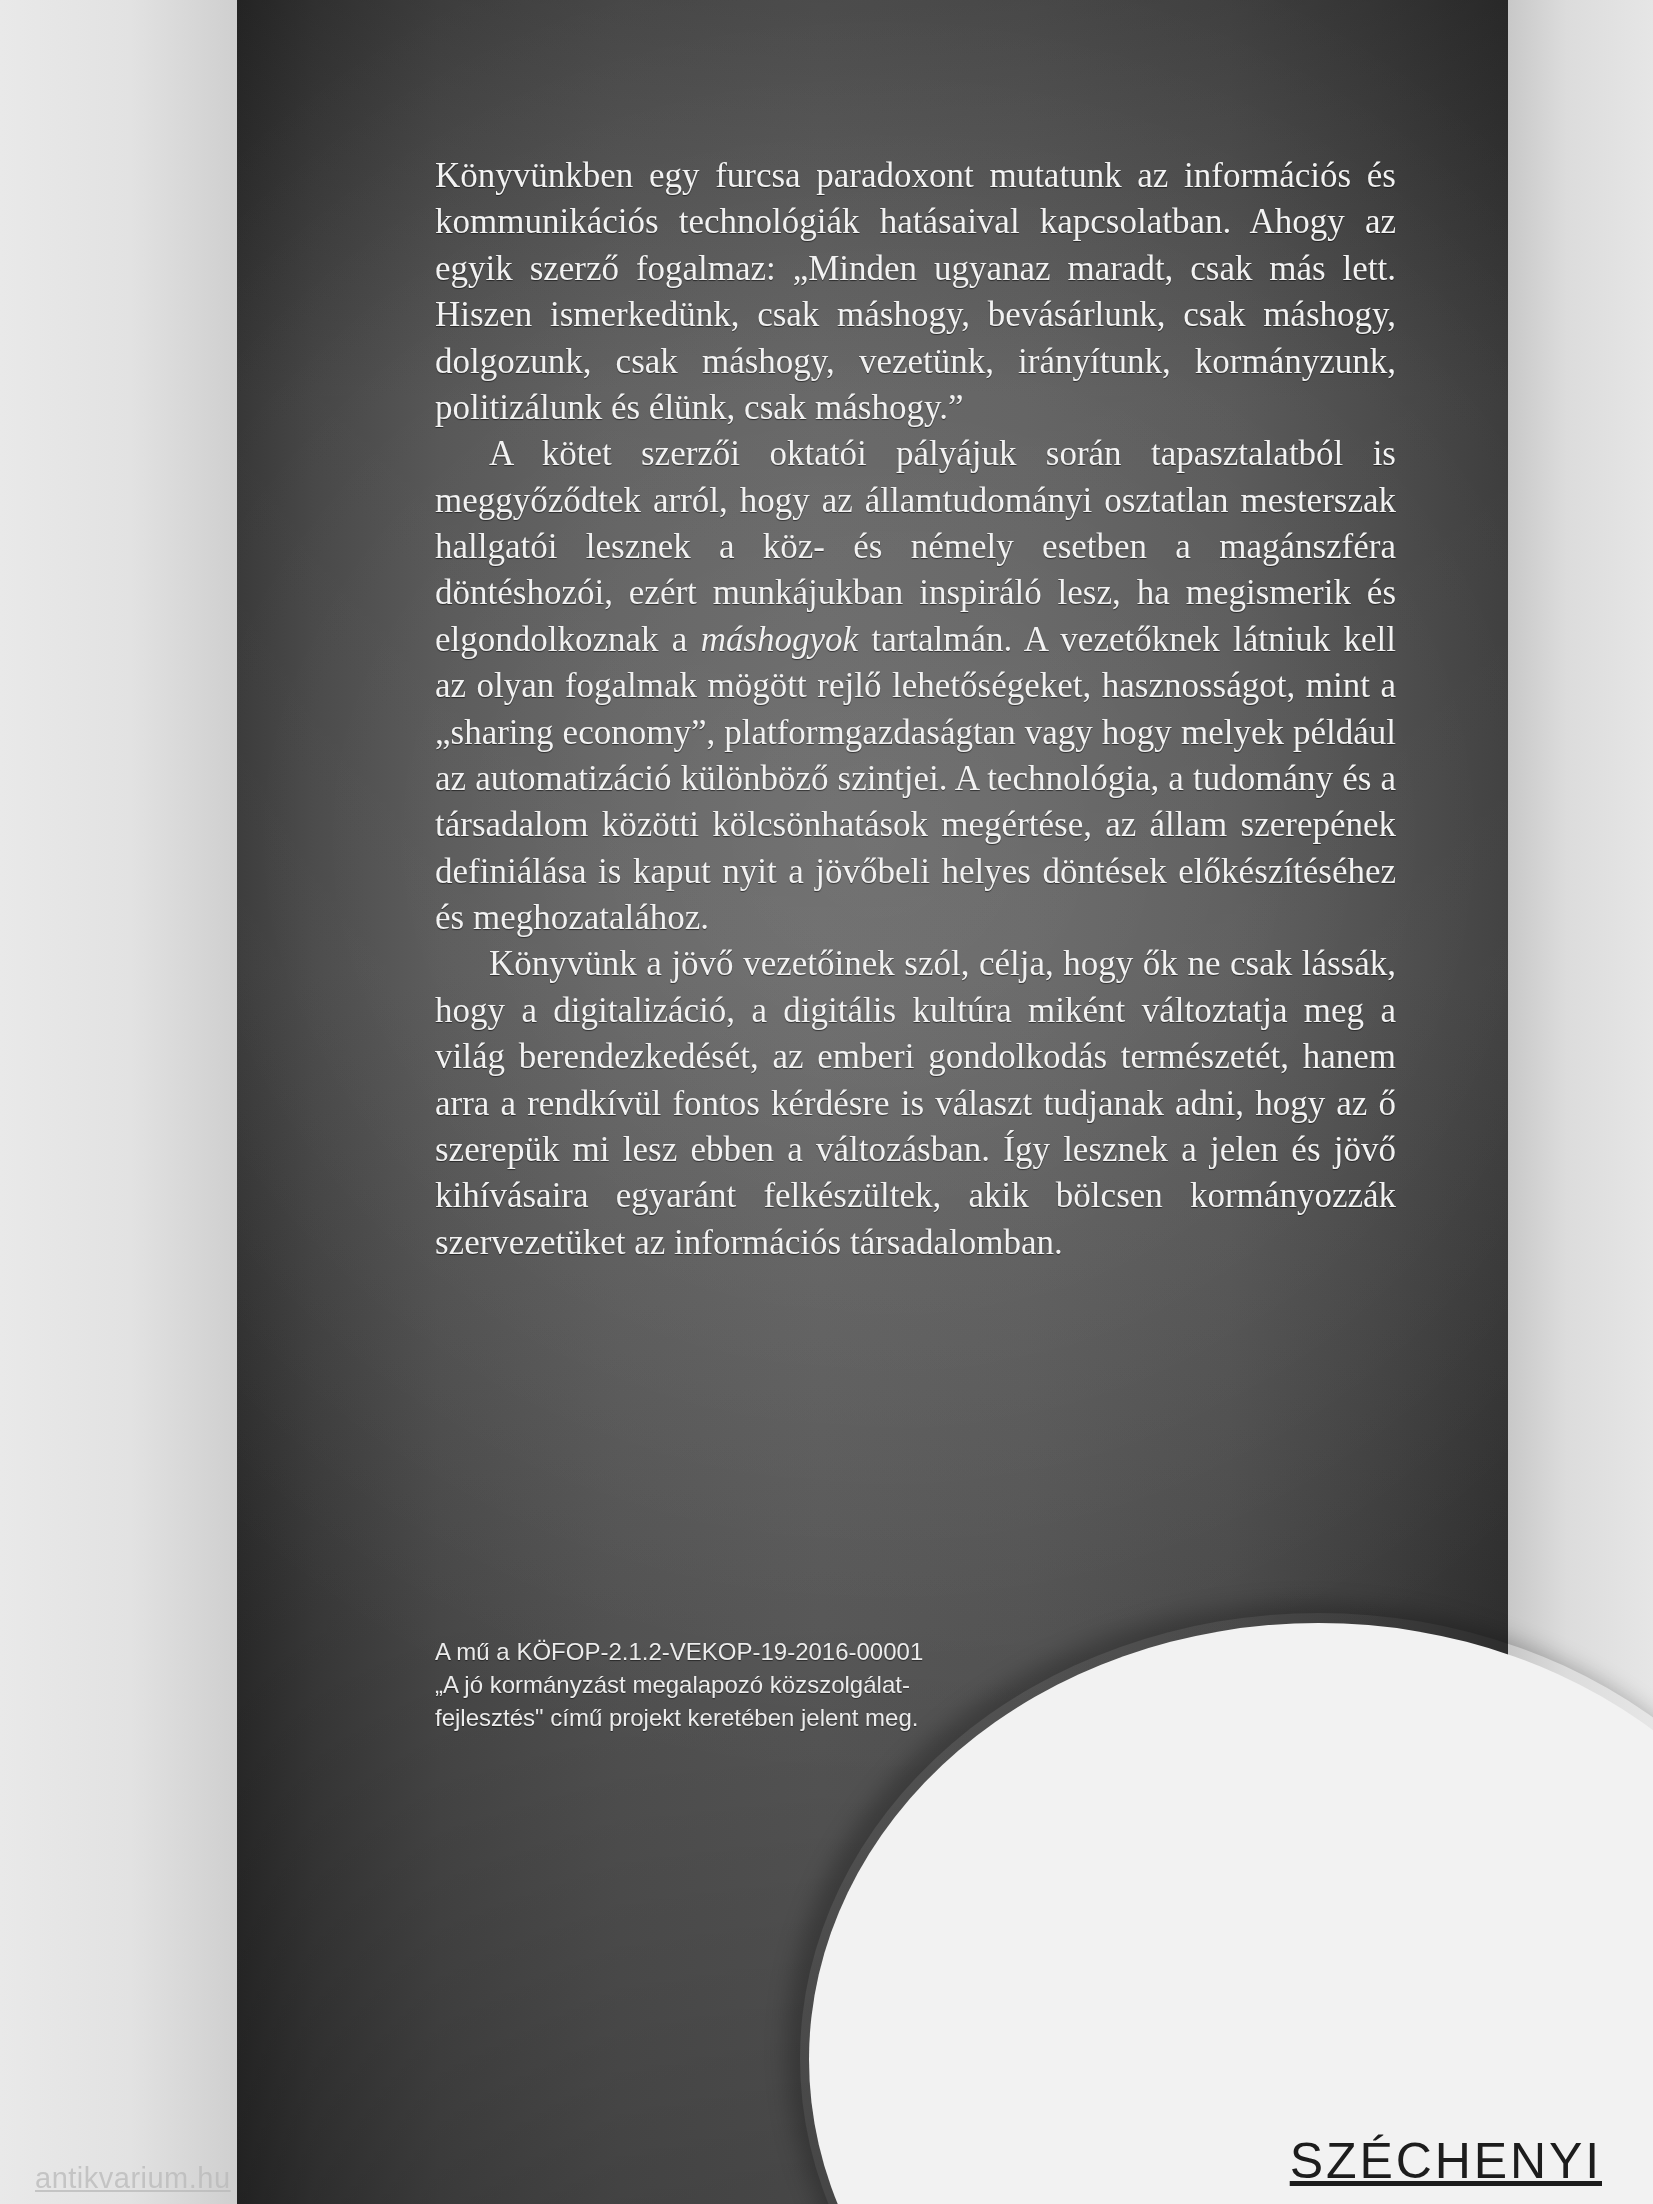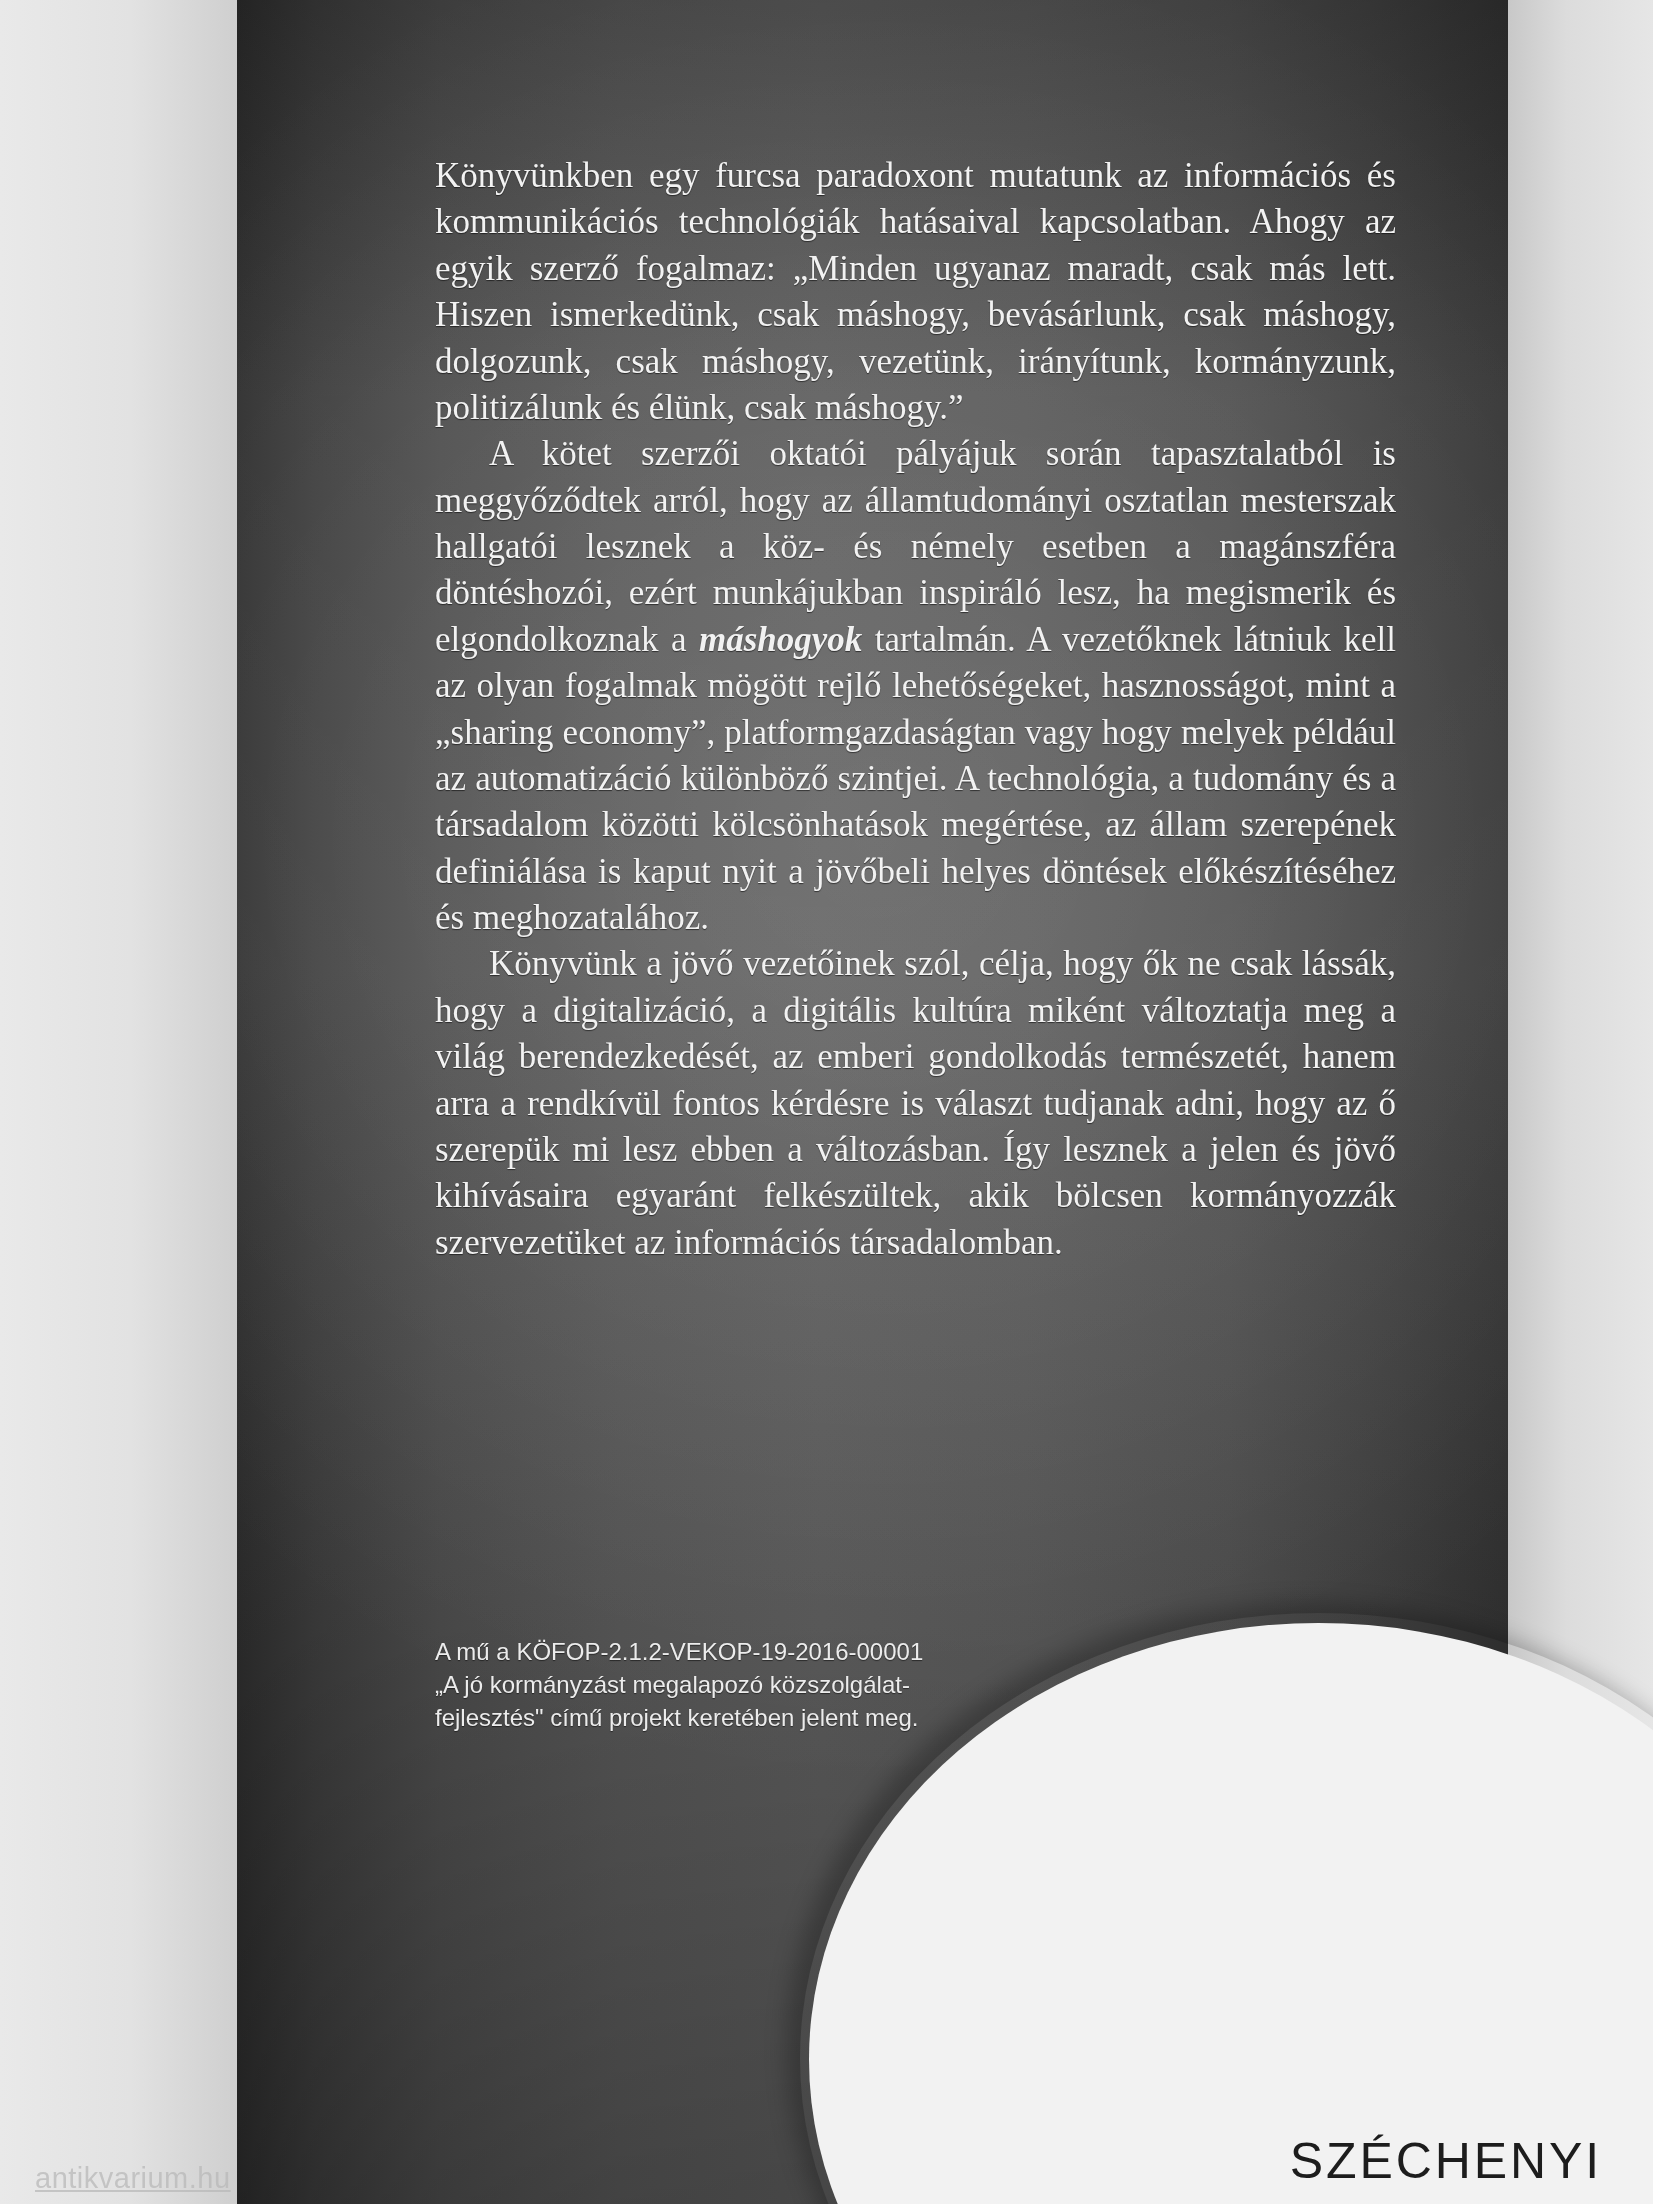--- a/index.html
+++ b/index.html
@@ -101,21 +101,20 @@
   }
   .text-block p {
     margin: 0;
     text-indent: 0;
   }
   .text-block p + p {
     text-indent: 54px;
   }
   .text-block em {
     font-style: italic;
-    font-weight: bold;
   }
 
   
   .funding {
     position: absolute;
     left: 435px;
     top: 1635px;
     width: 679px;
     color: #ececec;
     font-family: "Liberation Sans", sans-serif;
@@ -129,20 +128,21 @@
   
   .publisher {
     position: absolute;
     right: 52px;
     bottom: 15.5px;
     font-family: "Liberation Sans", sans-serif;
     font-size: 50px;
     letter-spacing: 2.9px;
     color: #1d1d1d;
     font-weight: 400;
+    text-decoration: underline;
   }
 
   
   .watermark {
     position: absolute;
     left: 35px;
     bottom: 9.7px;
     font-family: "Liberation Sans", sans-serif;
     font-size: 29px;
     color: #b9b9b9;

